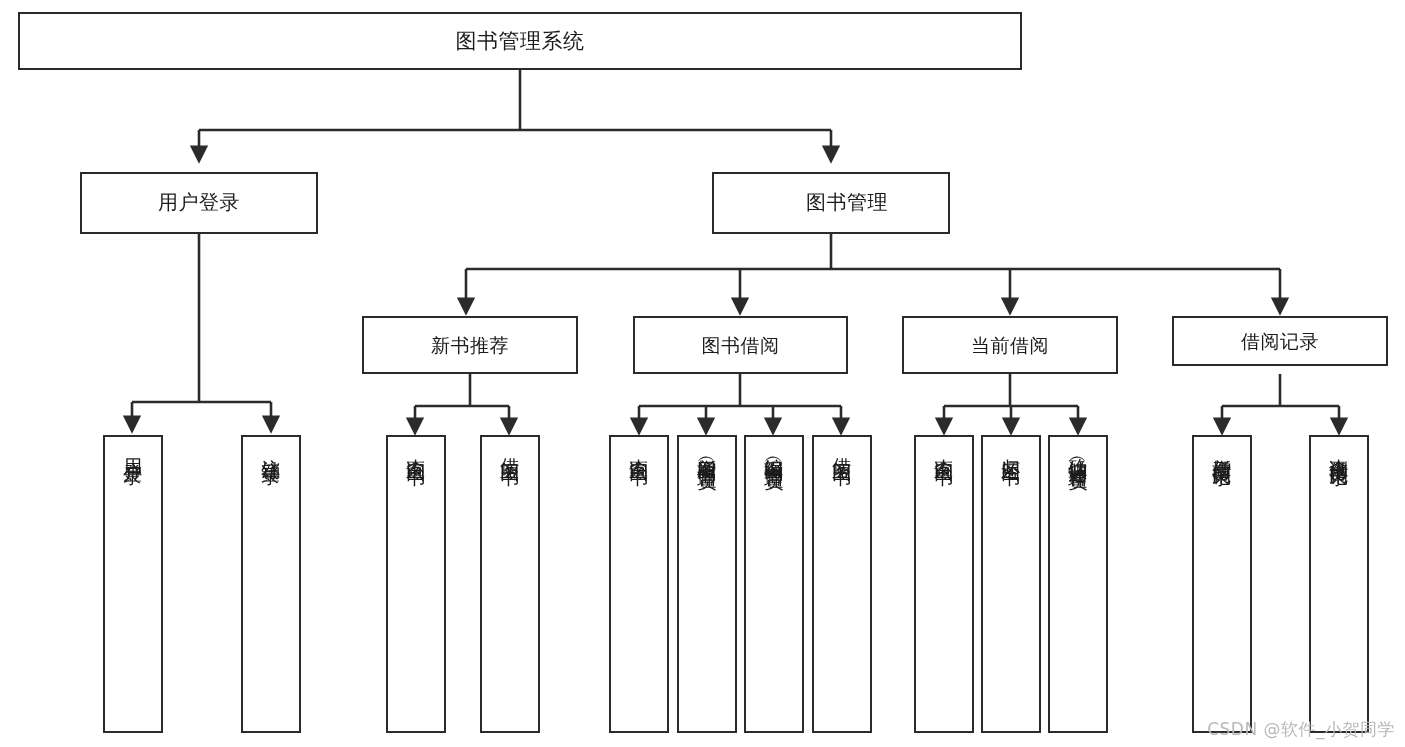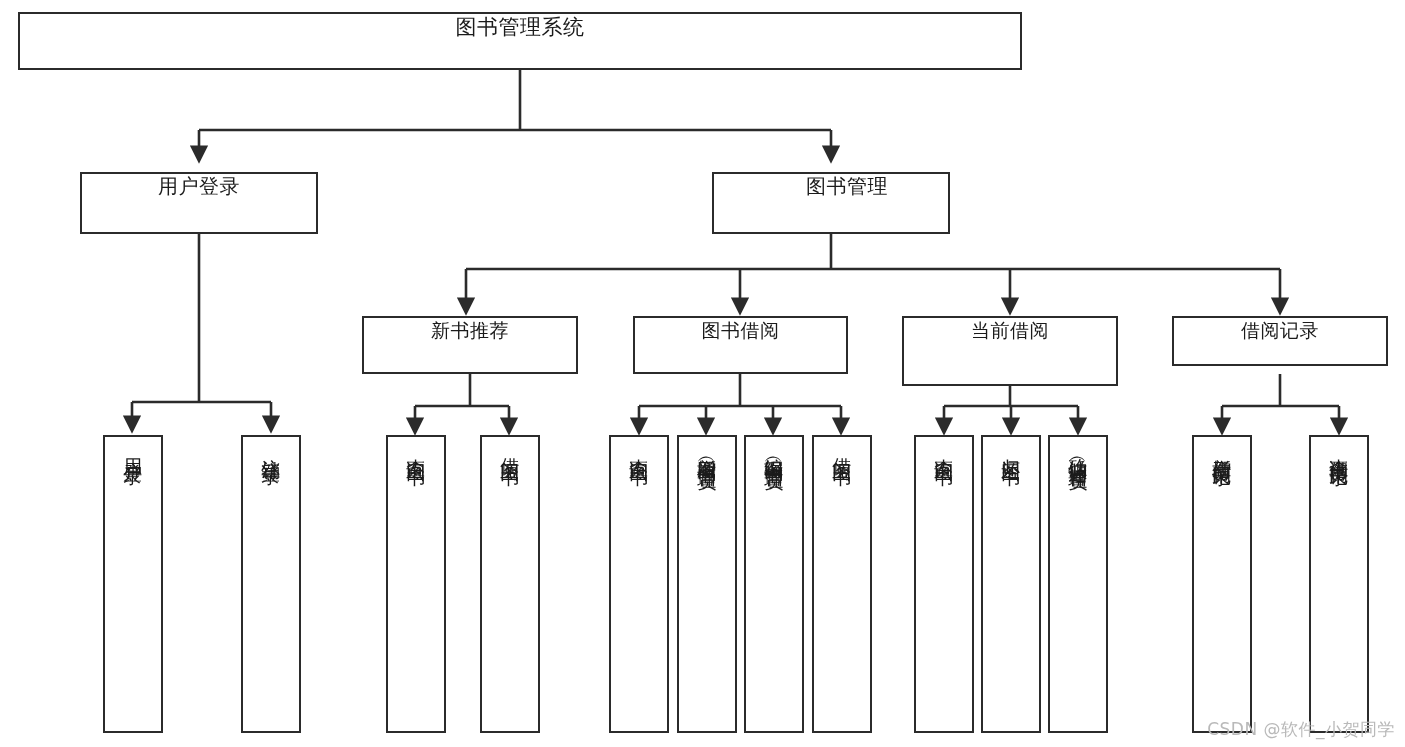--- a/index.html
+++ b/index.html
@@ -19,20 +19,21 @@
     left:0; top:0;
     width:1405px; height:747px;
     pointer-events:none;
   }
   .node{
     position:absolute;
     box-sizing:border-box;
     background:#ffffff;
     border:2px solid #2b2b2b;
     display:flex;
+    align-items:center;
     justify-content:center;
     color:#1b1b1b;
   }
   .node .label{
     display:block;
     text-align:center;
     line-height:1.28;
     letter-spacing:0.5px;
   }
   .node-root .label{ font-size:21px; }
@@ -132,21 +133,21 @@
   <div class="node node-l1" style="left:712px; top:172px; width:238px; height:62px;padding-left:32px;">
     <span class="label">图书管理</span>
   </div>
 
   <div class="node node-l2" style="left:633px; top:316px; width:215px; height:58px;">
     <span class="label">图书借阅</span>
   </div>
   <div class="node node-l2" style="left:362px; top:316px; width:216px; height:58px;">
     <span class="label">新书推荐</span>
   </div>
-  <div class="node node-l2" style="left:902px; top:316px; width:216px; height:70px;">
+  <div class="node node-l2" style="left:902px; top:316px; width:216px; height:58px;">
     <span class="label">当前借阅</span>
   </div>
   <div class="node node-l2" style="left:1172px; top:316px; width:216px; height:50px;">
     <span class="label">借阅记录</span>
   </div>
 
   <div class="node node-leaf" style="left:103px; top:435px; width:60px; height:298px;">
     <span class="label">用户登录</span>
   </div>
   <div class="node node-leaf" style="left:241px; top:435px; width:60px; height:298px;">

